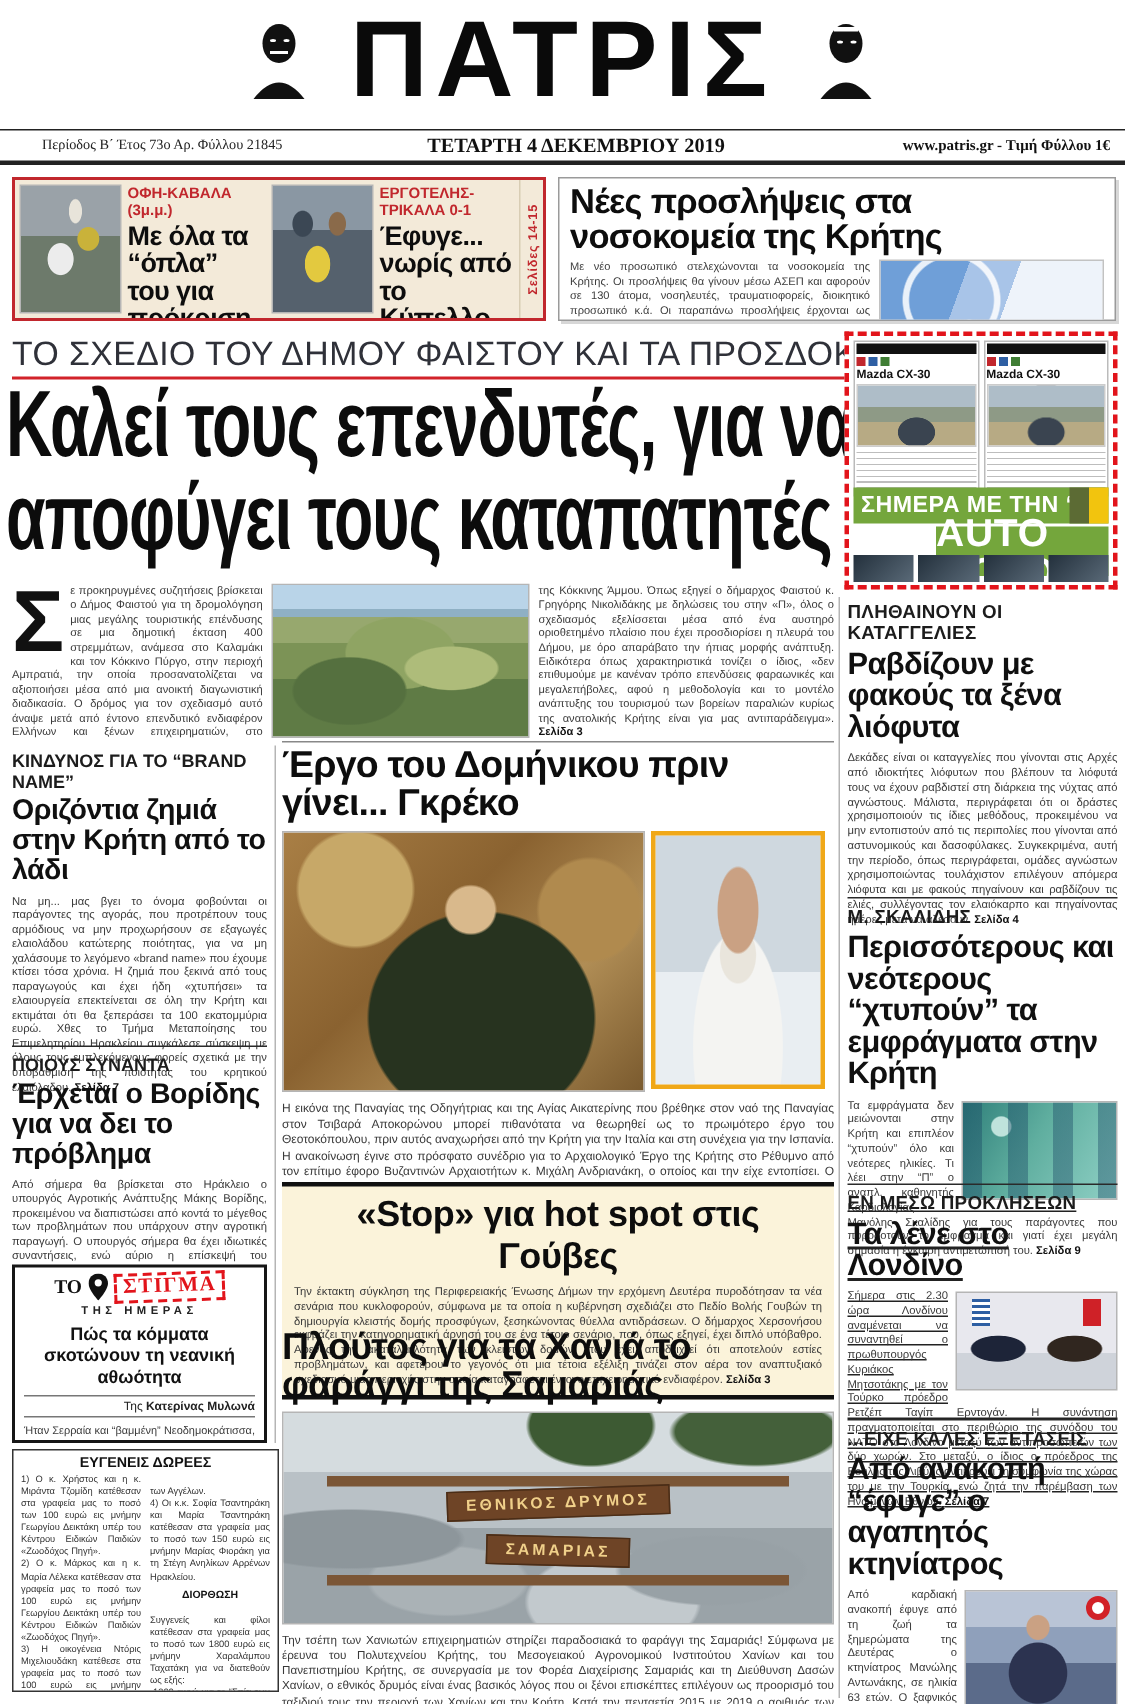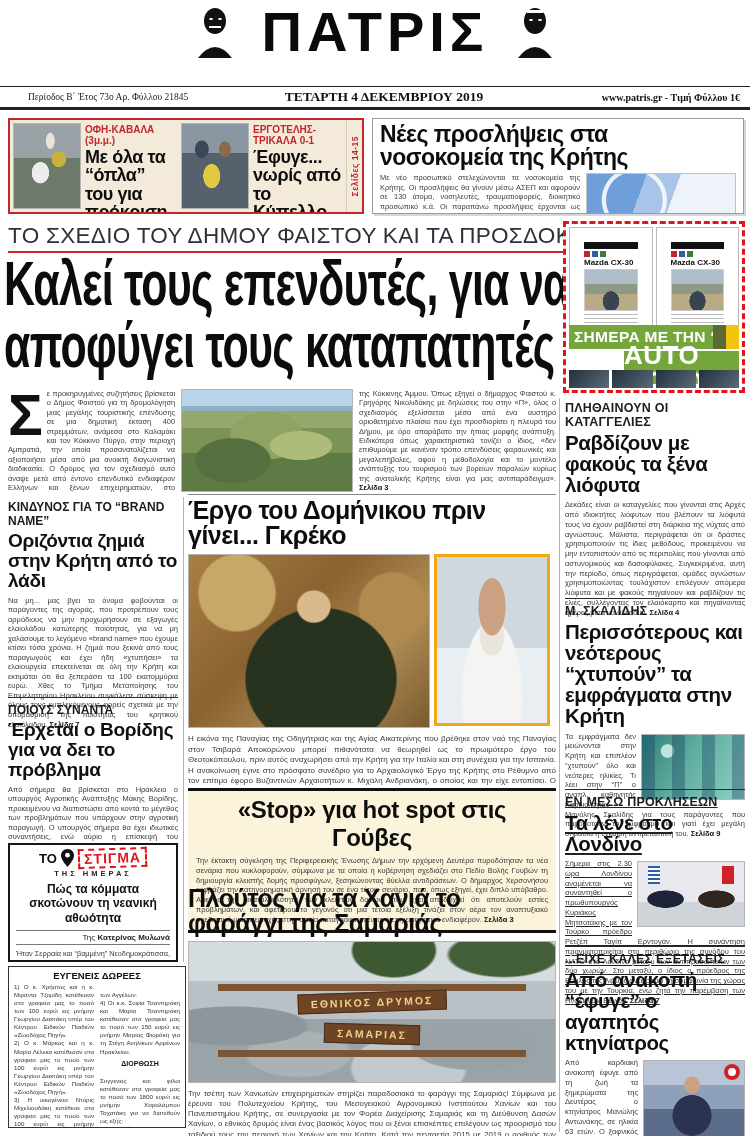--- a/index.html
+++ b/index.html
@@ -1,21 +1,21 @@
 <!DOCTYPE html>
 <html><head>
 <meta charset="utf-8">
 <style>
   html,body{margin:0;padding:0;background:#e9e9e9;}
   #page{position:relative;width:750px;height:1136px;background:#fff;margin:0 auto;
         font-family:"Liberation Sans",sans-serif;color:#222;overflow:hidden;}
   
   #masthead{position:absolute;left:0;top:4px;width:750px;text-align:center;}
   .mast-row{display:flex;align-items:center;justify-content:center;gap:26px;}
-  .mast-title{font-size:56px;font-weight:900;letter-spacing:5px;color:#0a0a0a;line-height:1;}
+  .mast-title{font-size:72px;font-weight:900;letter-spacing:5px;color:#0a0a0a;line-height:1;}
   .mast-sub{font-family:"Liberation Serif",serif;font-weight:700;font-size:12px;letter-spacing:1.5px;margin-top:2px;color:#111;}
   #datebar{position:absolute;top:86px;left:0;width:750px;height:24px;border-top:1.5px solid #222;
            border-bottom:3px solid #222;display:flex;align-items:center;font-family:"Liberation Serif",serif;box-sizing:border-box;padding-left:18px;}
   .db-left{width:33%;padding-left:10px;font-size:9.5px;color:#222;}
   .db-center{width:34%;text-align:center;font-weight:700;font-size:13.5px;color:#111;}
   .db-right{width:33%;text-align:right;padding-right:10px;font-size:10px;font-weight:700;color:#111;}
   
   #sports-box{position:absolute;left:8px;top:118px;width:356px;height:96px;border:2px solid #c1272d;
               background:#f3ead9;display:flex;box-sizing:border-box;overflow:hidden;}
   .sport{display:flex;flex:1;padding:3px 2px 3px 3px;gap:4px;min-width:0;}
@@ -58,21 +58,21 @@
   .lead-ph{width:170px;height:101px;flex:none;border:1px solid #b5b5b5;
     background:radial-gradient(ellipse at 70% 55%,#aebc7a 0 18%,transparent 19%),
     radial-gradient(ellipse at 30% 70%,#55703f 0 22%,transparent 23%),
     radial-gradient(ellipse at 50% 45%,#8fa463 0 30%,transparent 31%),
     linear-gradient(180deg,#b9d4e8 0 16%,#8fb0c4 16% 21%,#97a86e 21% 38%,#7c9356 38% 62%,#5f7b45 62% 100%);}
   
   .vline{position:absolute;width:1px;background:#b5b5b5;}
   #promo{position:absolute;left:563px;top:221px;width:182px;height:172px;border:3px dashed #e2141b;
          box-sizing:border-box;background:#fff;padding:3px;overflow:hidden;}
   .thumb-row{display:flex;gap:3px;}
-  .thumb{width:84px;height:104px;border:1px solid #bbb;background:#fff;box-sizing:border-box;padding:14px;overflow:hidden;}
+  .thumb{width:84px;height:104px;border:1px solid #bbb;background:#fff;box-sizing:border-box;padding:1px;overflow:hidden;}
   .thumb-bar{height:7px;background:#111;}
   .thumb-dots{display:flex;gap:2px;margin:2px 0;}
   .thumb-dots i{width:6px;height:6px;display:block;}
   .thumb-title{font-size:8px;font-weight:800;color:#111;line-height:1;margin:1px 0 2px;}
   .thumb-ph{height:40px;border:1px solid #ccc;
     background:radial-gradient(ellipse at 50% 78%,#3a4450 0 22%,transparent 23%),
     linear-gradient(180deg,#aebdc8 0 35%,#8e9a86 35% 60%,#b7aa84 60% 100%);}
   .thumb-lines{margin-top:3px;height:40px;
     background:repeating-linear-gradient(180deg,#bdbdbd 0 1px,transparent 1px 4px);}
   .banner{position:absolute;left:3px;right:3px;}
@@ -108,21 +108,21 @@
   .sign-red{position:absolute;right:4px;top:3px;width:16px;height:16px;border-radius:50%;
             background:#fff;border:4px solid #d22127;box-sizing:border-box;}
   
   .lc-art{position:absolute;left:8px;width:170px;}
   .lc-kicker{font-size:12px;font-weight:700;color:#1c1c1c;}
   .lc-head{font-size:19px;font-weight:700;line-height:1.05;letter-spacing:-0.3px;color:#101010;margin-top:3px;}
   .lc-body{font-size:7.5px;line-height:1.27;text-align:justify;color:#3a3a3a;margin-top:5px;}
   .lc-rule{position:absolute;left:8px;width:170px;border-top:1px solid #2a2a2a;}
   #stigma{position:absolute;left:8px;top:843px;width:170px;height:119px;border:2.5px solid #161616;
           box-sizing:border-box;padding:3px 6px;overflow:hidden;background:#fff;}
-  .stigma-top{display:flex;align-items:center;justify-content:center;gap:4px;}
+  .stigma-top{display:flex;align-items:center;justify-content:center;gap:4px;font-family:Liberation Serif, serif;}
   .stigma-to{font-weight:800;font-size:13px;color:#111;}
   .stigma-stamp{color:#e2141b;border:2px dashed #e2141b;font-weight:800;font-size:14px;
                 padding:0 4px;transform:rotate(-2deg);letter-spacing:1px;}
   .stigma-sub{text-align:center;font-weight:700;font-size:7.5px;letter-spacing:3px;margin-top:1px;color:#222;}
   .stigma-title{text-align:center;font-weight:700;font-size:12px;line-height:1.2;margin-top:4px;color:#111;}
   .stigma-byline{border-top:1px solid #777;border-bottom:1px solid #777;margin-top:5px;
                  padding:2px 0 2px 4px;font-size:8px;color:#222;text-align:right;}
   .stigma-body{font-size:7.3px;line-height:1.3;margin-top:4px;color:#3a3a3a;text-align:justify;}
   #donations{position:absolute;left:8px;top:966px;width:178px;height:162px;border:1.5px solid #333;
              box-sizing:border-box;padding:3px 5px;overflow:hidden;background:#fff;}

